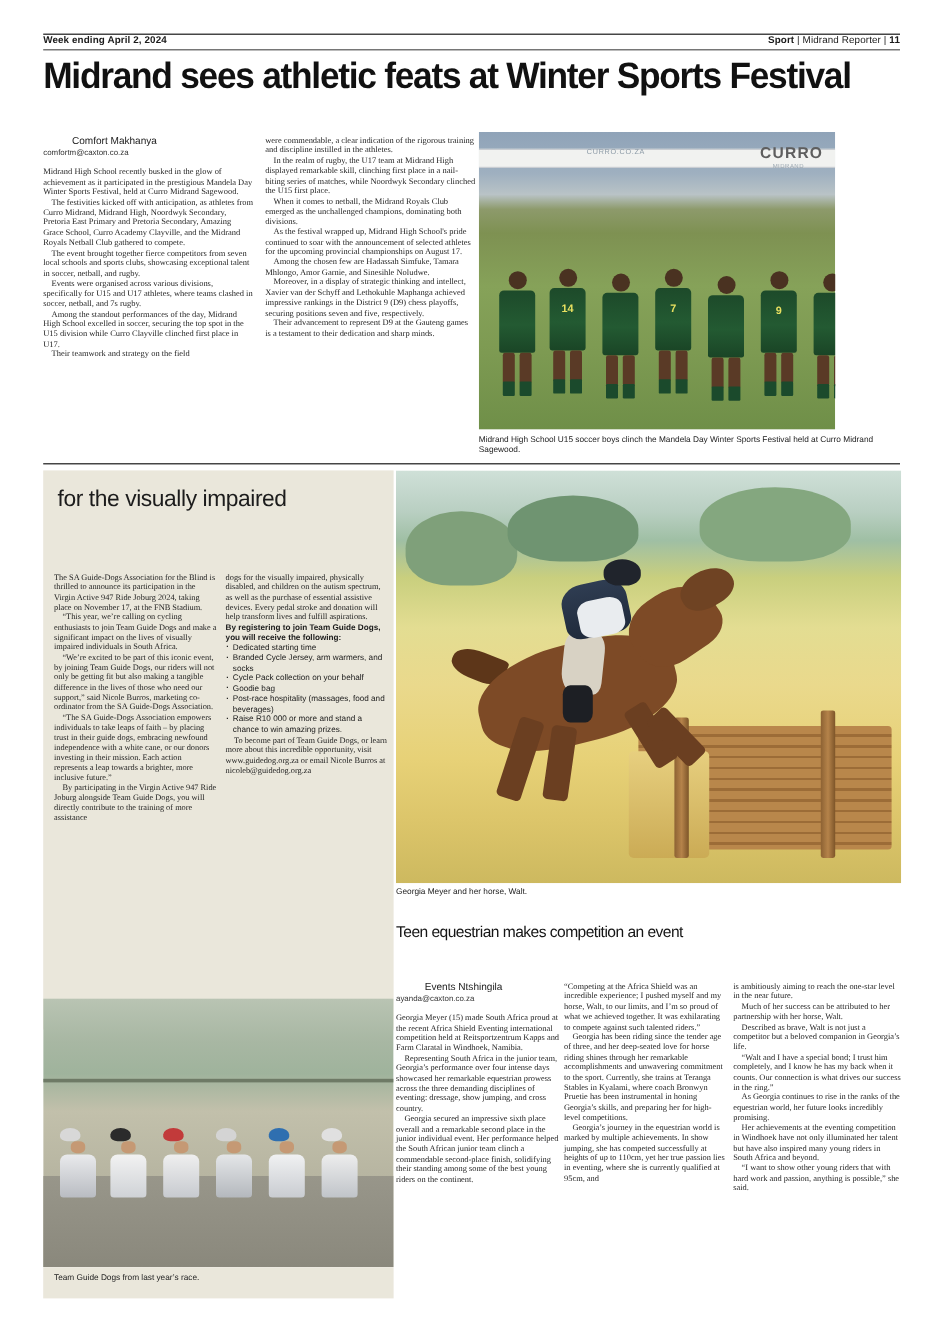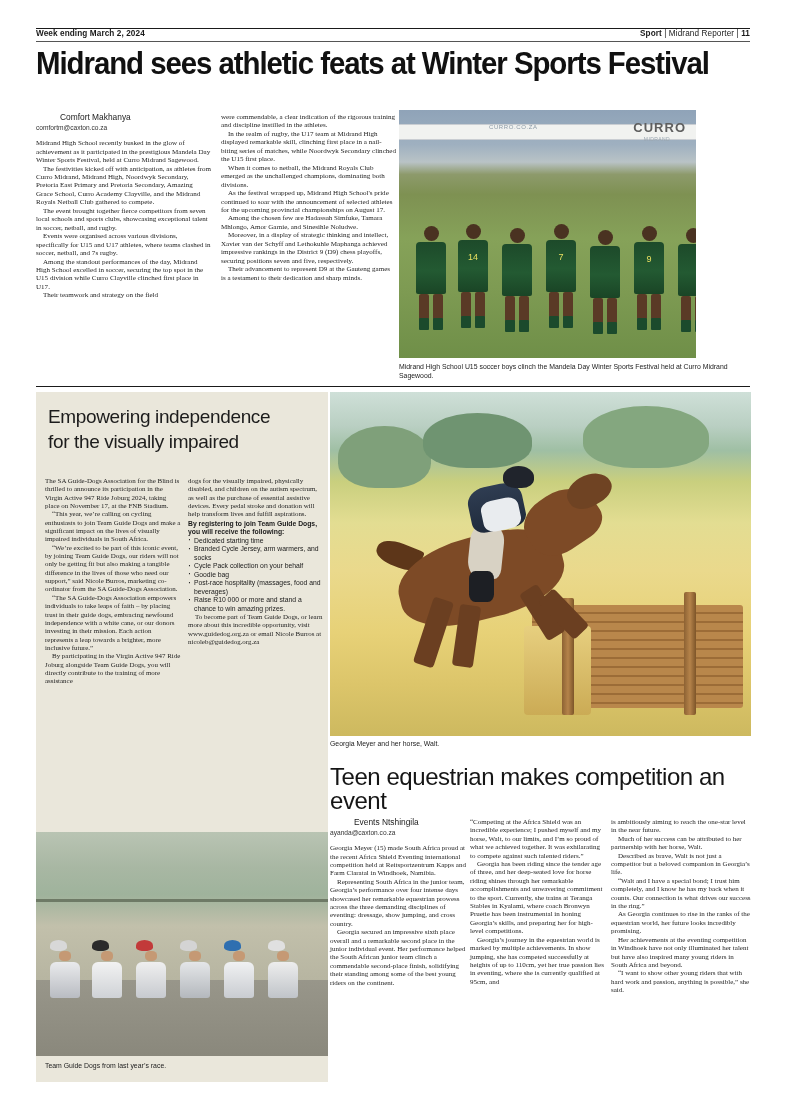--- a/index.html
+++ b/index.html
@@ -59,21 +59,21 @@
   .a2-photo{position:absolute;left:36px;top:832px;width:292px;height:224px;overflow:hidden;}
   .a2-capband{position:absolute;left:36px;top:1056px;width:292px;height:26px;background:#eae7db;}
   .a2-cap{position:absolute;left:45px;top:1062px;width:275px;
     font-family:"Liberation Sans",sans-serif;font-size:6.9px;color:#222;}
 
   
   .a3-photo{position:absolute;left:330px;top:392px;width:421px;height:344px;overflow:hidden;}
   .a3-cap{position:absolute;left:330px;top:740px;width:421px;
     font-family:"Liberation Sans",sans-serif;font-size:6.9px;color:#222;}
   .a3-head{position:absolute;left:330px;top:765px;width:425px;
-    font-family:"Liberation Sans",sans-serif;font-size:24px;line-height:24px;
+    font-family:"Liberation Sans",sans-serif;font-size:13px;line-height:24px;
     color:#151515;letter-spacing:-.45px;}
   .a3-col1{left:330px;top:818px;width:136px;}
   .a3-col2{left:470px;top:818px;width:136px;}
   .a3-col3{left:611px;top:818px;width:140px;}
   .a3-col1 .bodytext,.a3-col2 .bodytext,.a3-col3 .bodytext{font-size:7px;line-height:8.4px;}
 
   
   .ph1{position:absolute;inset:0;background:
      linear-gradient(180deg,#8fa3b8 0%,#9fb0c0 14%,#b9c3c6 21%,#8d9a6b 26%,#7e9152 34%,#86a259 52%,#7d9a52 74%,#6f8f48 100%);}
   .ph1 .banner{position:absolute;left:0;right:0;top:14px;height:14px;background:#f1f2f0;border-top:1px solid #c9cdd2;border-bottom:1px solid #c9cdd2;}
@@ -81,21 +81,21 @@
     font-weight:bold;font-size:13px;color:#5e5e5e;letter-spacing:1px;}
   .ph1 .url{position:absolute;left:90px;top:14px;font-family:"Liberation Sans",sans-serif;
     font-size:6px;color:#8c9aa6;letter-spacing:.6px;}
   .ph1 .url2{position:absolute;right:26px;top:26px;font-family:"Liberation Sans",sans-serif;
     font-size:5px;color:#9aa6b0;letter-spacing:.4px;}
   .pl{position:absolute;bottom:16px;width:36px;}
   .pl .head{width:15px;height:15px;border-radius:50%;background:#4a3221;margin:0 auto;}
   .pl .body{width:30px;height:52px;margin:1px auto 0;border-radius:4px 4px 2px 2px;
      background:linear-gradient(180deg,#1d4a2a 0%,#235a32 55%,#1a4526 100%);}
   .pl .num{position:absolute;left:0;right:0;top:28px;text-align:center;
-     font-family:"Liberation Sans",sans-serif;font-weight:normal;font-size:9px;color:#e8e060;}
+     font-family:"Liberation Sans",sans-serif;font-weight:bold;font-size:9px;color:#e8e060;}
   .pl .legs{width:24px;height:26px;margin:0 auto;display:flex;justify-content:space-between;}
   .pl .legs span{width:10px;height:26px;background:#5a3a26;border-radius:2px;}
   .pl .socks{width:24px;height:12px;margin:-2px auto 0;display:flex;justify-content:space-between;}
   .pl .socks span{width:10px;height:12px;background:#1b4a2c;border-radius:1px;}
 
   
   .ph2{position:absolute;inset:0;background:
       linear-gradient(180deg,#cfe0d8 0%,#b9cfc2 10%,#9fbfa4 17%,#c9cf7e 26%,#e3dd92 38%,#ead98c 52%,#e7d177 70%,#dcc56a 85%,#cdb95f 100%);}
   .ph2 .bush{position:absolute;border-radius:50% 50% 40% 40%;}
   .ph2 .logwall{position:absolute;left:48%;right:2%;bottom:8%;height:30%;
@@ -133,21 +133,21 @@
   .fence{position:absolute;left:0;right:0;top:30%;height:3px;background:#6e7a66;}
 </style>
 </head>
 <body>
 
 <div class="page">
 
   <div class="masthead">
     <div class="rule-thick"></div>
     <div class="masthead-row">
-      <span>Week ending March 2, 2024</span>
+      <span>Week ending April 2, 2024</span>
       <span class="right">
         <span>Sport</span><span class="thin"> | </span><span class="thin">Midrand Reporter</span><span class="thin"> | </span><span>11</span>
       </span>
     </div>
     <div class="rule-thin"></div>
   </div>
 
   <div class="headline-main">Midrand sees athletic feats at Winter Sports Festival</div>
 
   <div class="col a1-col1">
@@ -285,21 +285,20 @@
           </div>
       </div>
     </div>
   </div>
   <div class="a1-cap">Midrand High School U15 soccer boys clinch the Mandela Day Winter Sports Festival held at Curro Midrand Sagewood.</div>
 
   <div class="sec-rule" style="left:36px;top:386px;width:714px;"></div>
 
   <div class="a2-band"></div>
   <div class="a2-head">
-    <div>Empowering independence</div>
     <div>for the visually impaired</div>
   </div>
 
   <div class="col a2-col1">
     <div class="bodytext">
       <p class="first">The SA Guide-Dogs Association for the Blind is thrilled to announce its participation in the Virgin Active 947 Ride Joburg 2024, taking place on November 17, at the FNB Stadium.</p>
       <p>“This year, we’re calling on cycling enthusiasts to join Team Guide Dogs and make a significant impact on the lives of visually impaired individuals in South Africa.</p>
       <p>“We’re excited to be part of this iconic event, by joining Team Guide Dogs, our riders will not only be getting fit but also making a tangible difference in the lives of those who need our support,” said Nicole Burros, marketing co-ordinator from the SA Guide-Dogs Association.</p>
       <p>“The SA Guide-Dogs Association empowers individuals to take leaps of faith – by placing trust in their guide dogs, embracing newfound independence with a white cane, or our donors investing in their mission. Each action represents a leap towards a brighter, more inclusive future.”</p>
       <p>By participating in the Virgin Active 947 Ride Joburg alongside Team Guide Dogs, you will directly contribute to the training of more assistance</p>

